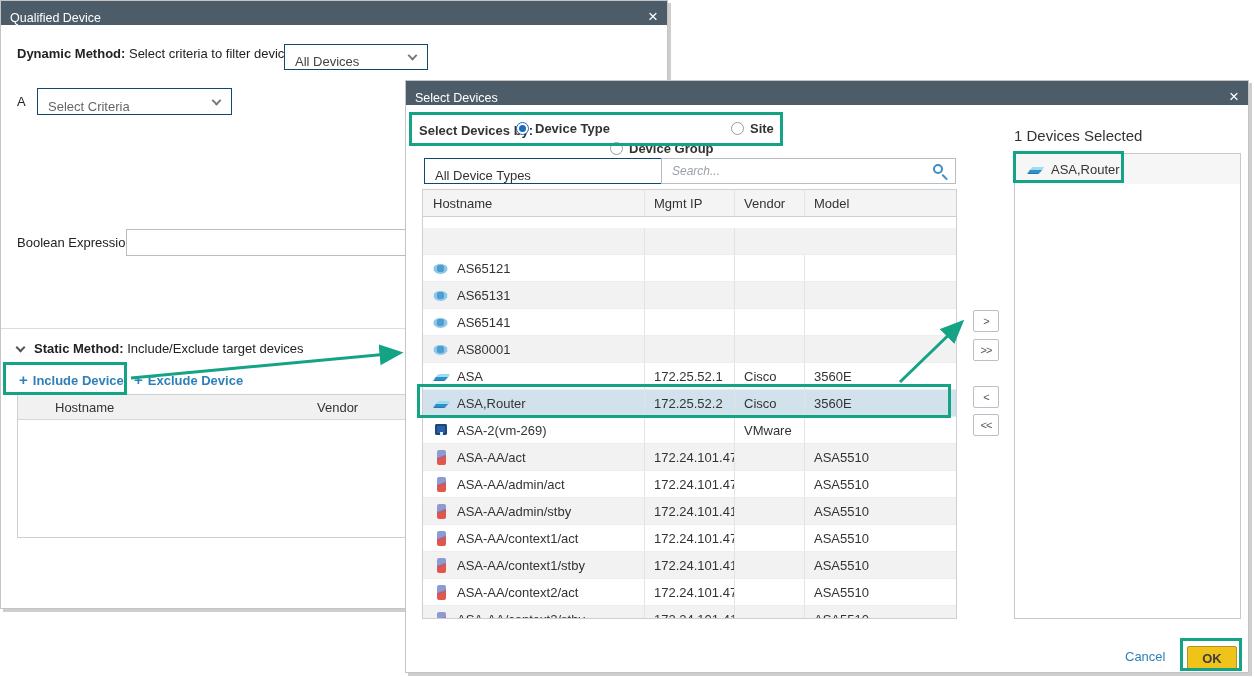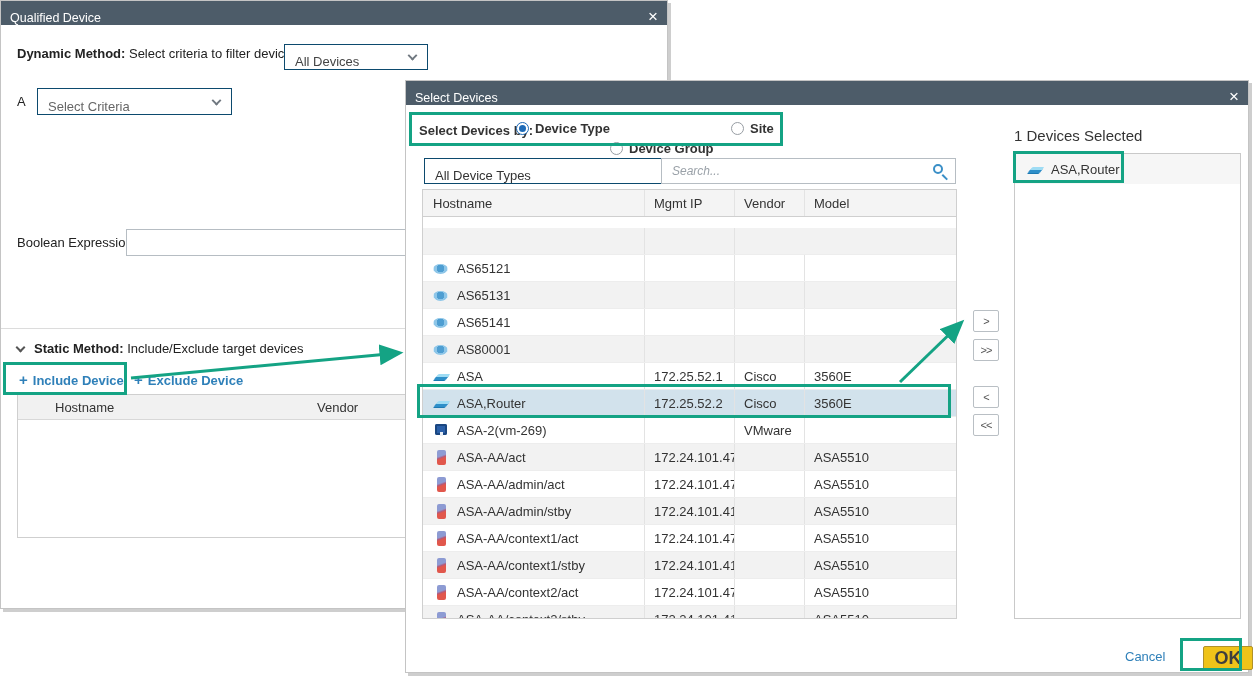--- a/index.html
+++ b/index.html
@@ -93,22 +93,22 @@
       justify-content:center; font-size:11px; color:#555; letter-spacing:-1px; cursor:pointer; }
 
   .count-label { position:absolute; left:608px; top:46px; font-size:15px; color:#333; }
   .sel-panel { position:absolute; left:608px; top:72px; width:227px; height:466px;
       border:1px solid #c9c9c9; background:#fff; }
   .sel-item { height:30px; display:flex; align-items:center; padding-left:12px;
       background:#f6f6f6; font-size:13px; color:#333; cursor:pointer; }
 
   .cancel-link { position:absolute; left:719px; top:568px; color:#2f80b9; font-size:13px; cursor:pointer; }
   .ok-btn { position:absolute; left:781px; top:565px; width:50px; height:24px; background:#efc319;
-      border:1px solid #b0912a; border-radius:2px; color:#3e3e3e; font-size:18px; font-weight:600;
-      display:flex; align-items:center; justify-content:center; cursor:pointer;margin-left:16px; }
+      border:1px solid #b0912a; border-radius:2px; color:#3e3e3e; font-size:13px; font-weight:600;
+      display:flex; align-items:center; justify-content:center; cursor:pointer; }
 
   
   .gbox { position:absolute; border:3px solid #14a384; z-index:55; pointer-events:none; }
   .gb-include { left:3px;    top:362px; width:124px; height:33px; }
   .gb-radios  { left:409px;  top:112px; width:374px; height:34px; }
   .gb-row     { left:417px;  top:384px; width:534px; height:34px; }
   .gb-item    { left:1013px; top:151px; width:111px; height:32px; }
   .gb-ok      { left:1180px; top:638px; width:62px;  height:33px; }
   .annot-svg { position:absolute; left:0; top:0; width:1254px; height:677px;
                z-index:56; pointer-events:none; }

